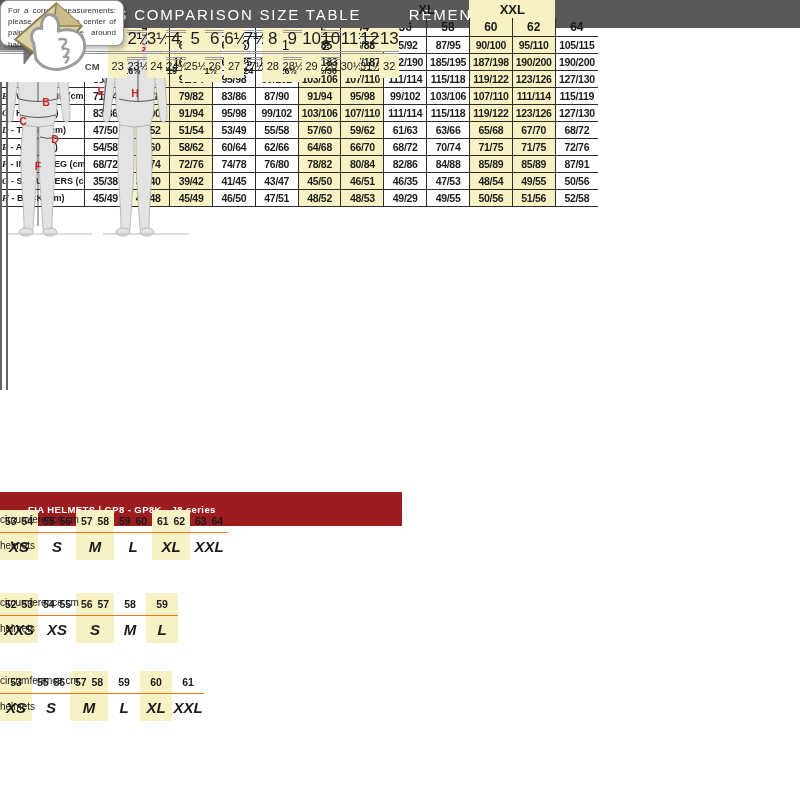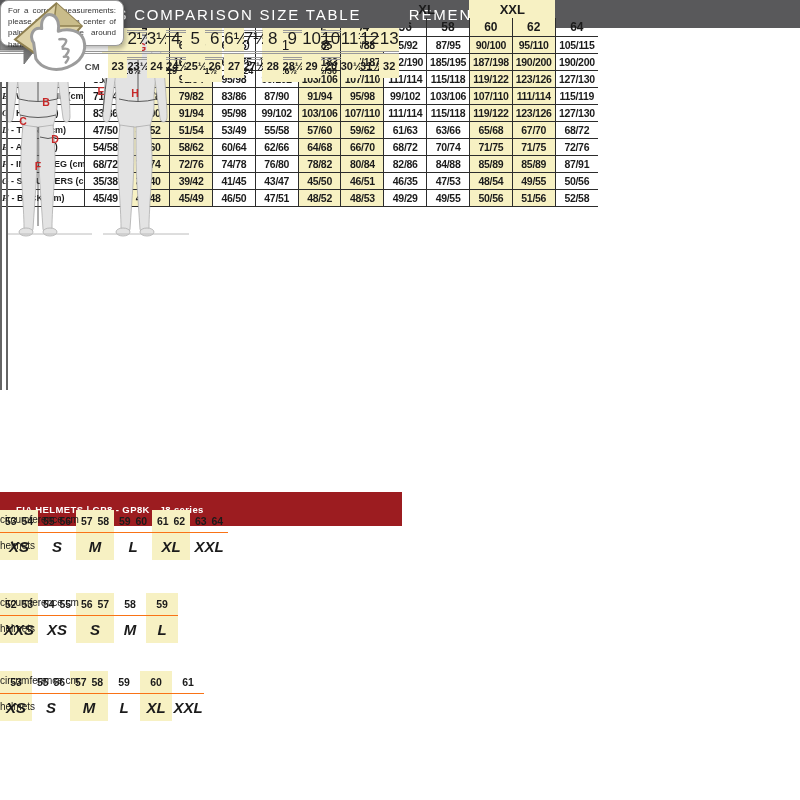--- a/index.html
+++ b/index.html
@@ -37,28 +37,28 @@
   #gloves-table tr:nth-child(3) td{height:22px;font-size:9px;font-weight:bold;}
   #gloves-table tr:nth-child(1) td,#gloves-table tr:nth-child(2) td{border-bottom:3px double #9a9a9a;}
   #gloves-table tr td.rowlbl{font-size:9.5px;font-weight:bold;color:#4a4a4a;text-align:right;
       padding-right:10px;letter-spacing:.2px;background:#fff;}
 
   
   #shoes-table{position:absolute;left:392;top:376;width:399px;border-collapse:collapse;table-layout:fixed;}
   #shoes-table td{padding:0;text-align:center;white-space:nowrap;overflow:hidden;}
   #shoes-table tr:nth-child(1) td{height:24px;font-size:12.5px;font-weight:bold;}
   #shoes-table tr:nth-child(2) td{height:24px;font-size:17px;font-weight:normal;}
-  #shoes-table tr:nth-child(3) td{height:24px;font-size:11px;font-weight:bold;}
+  #shoes-table tr:nth-child(3) td{height:24px;font-size:11px;font-weight:normal;}
   #shoes-table tr:nth-child(1) td,#shoes-table tr:nth-child(2) td{border-bottom:3px double #9a9a9a;}
   #shoes-table tr td.rowlbl{font-size:9.5px;font-weight:bold;color:#4a4a4a;text-align:right;
       padding-right:8px;letter-spacing:.2px;background:#fff;}
 
   
   .red-bar{position:absolute;left:398;width:402px;height:34px;background:#9c1c20;color:#fff;
-      font-size:9.5px;font-weight:bold;display:flex;align-items:center;padding-left:16px;
+      font-size:9.5px;font-weight:bold;display:flex;align-items:center;padding-left:28px;
       box-sizing:border-box;letter-spacing:.4px;}
   .helmet-groups{position:absolute;left:400;display:flex;}
   .hgroup{display:flex;flex-direction:column;}
   .hnums{height:22px;display:flex;align-items:center;justify-content:space-evenly;
       border-bottom:1px solid #f97316;font-size:10.5px;font-weight:bold;}
   .hsize{height:27px;display:flex;align-items:center;justify-content:center;
       font-size:15px;font-weight:bold;font-style:italic;}
   .side-label{position:absolute;left:732;font-size:10px;color:#1a1a1a;}
 
   

